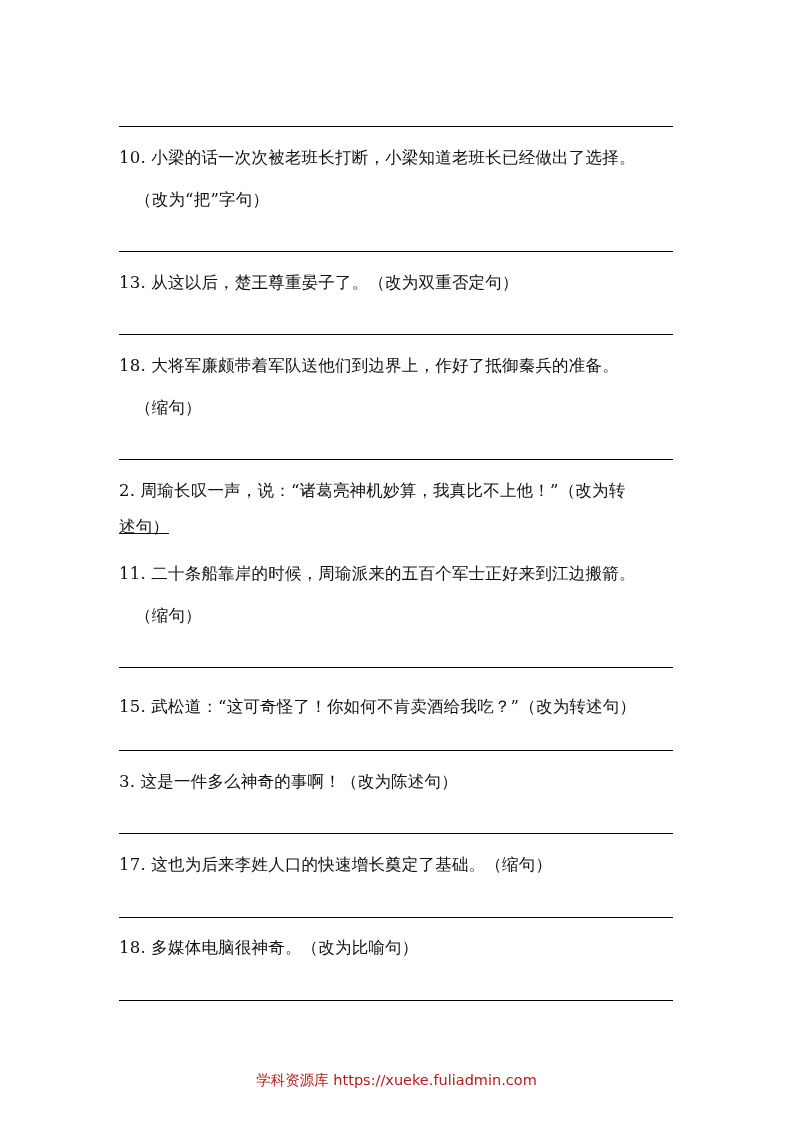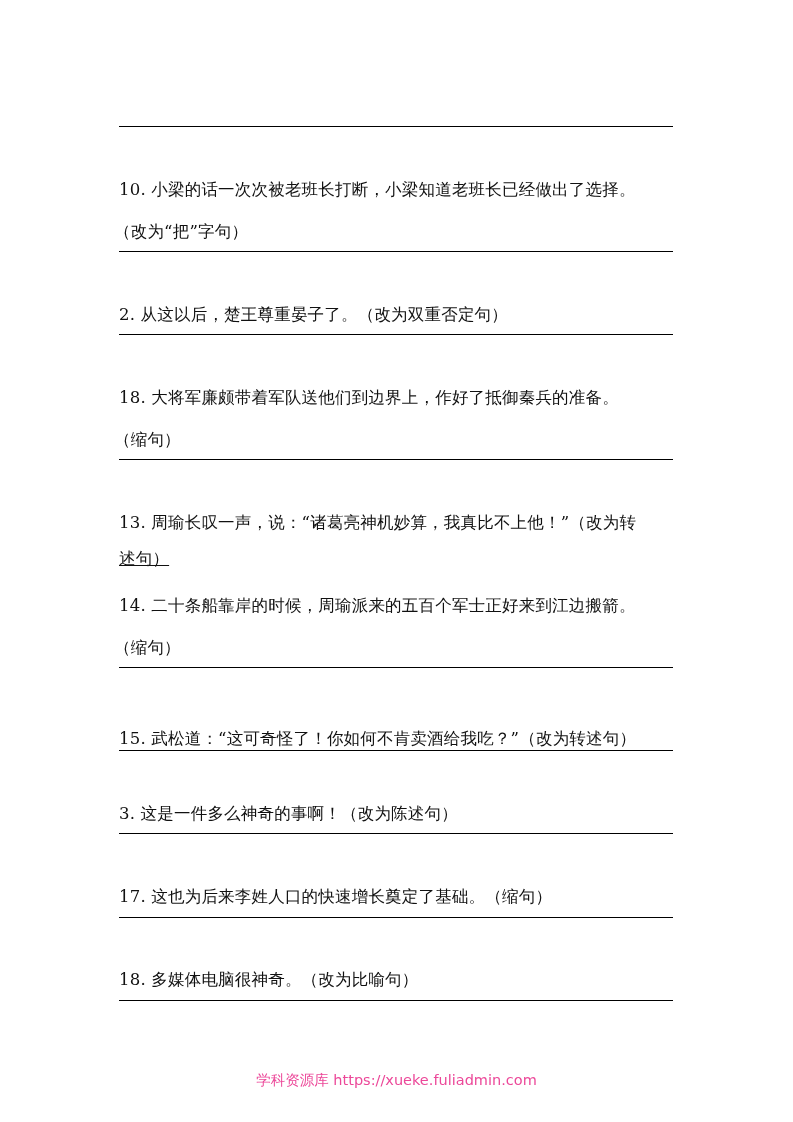--- a/index.html
+++ b/index.html
@@ -24,57 +24,56 @@
     }
     .line {
       position: absolute;
       left: 119px;
       width: 560px;
       font-size: 16.5px;
       line-height: 22px;
       height: 22px;
       white-space: nowrap;
       letter-spacing: 0.2px;
-      margin-top: 32px;
     }
     .line.paren {
-      left: 114px;
+      left: 135px;
     }
     .footer {
       position: absolute;
       left: 0;
       width: 793px;
       top: 1069px;
       text-align: center;
       font-family: "DejaVu Sans", "Liberation Sans", sans-serif;
       font-size: 14.5px;
-      color: #ec4899;
+      color: #b91c1c;
       line-height: 22px;
     }
   </style>
 </head>
 <body>
 
 <div class="rule" style="top:126px;"></div>
 
 <div class="line" style="top:147px;">10. 小梁的话一次次被老班长打断，小梁知道老班长已经做出了选择。</div>
 <div class="line paren" style="top:189px;">（改为“把”字句）</div>
 <div class="rule" style="top:251px;"></div>
 
-<div class="line" style="top:272px;">2. 从这以后，楚王尊重晏子了。（改为双重否定句）</div>
+<div class="line" style="top:272px;">13. 从这以后，楚王尊重晏子了。（改为双重否定句）</div>
 <div class="rule" style="top:334px;"></div>
 
 <div class="line" style="top:355px;">18. 大将军廉颇带着军队送他们到边界上，作好了抵御秦兵的准备。</div>
 <div class="line paren" style="top:397px;">（缩句）</div>
 <div class="rule" style="top:459px;"></div>
 
-<div class="line" style="top:480px;">13. 周瑜长叹一声，说：“诸葛亮神机妙算，我真比不上他！”（改为转</div>
+<div class="line" style="top:480px;">2. 周瑜长叹一声，说：“诸葛亮神机妙算，我真比不上他！”（改为转</div>
 <div class="line" style="top:516px;text-decoration:underline;">述句）</div>
 
-<div class="line" style="top:563px;">14. 二十条船靠岸的时候，周瑜派来的五百个军士正好来到江边搬箭。</div>
+<div class="line" style="top:563px;">11. 二十条船靠岸的时候，周瑜派来的五百个军士正好来到江边搬箭。</div>
 <div class="line paren" style="top:605px;">（缩句）</div>
 <div class="rule" style="top:667px;"></div>
 
 <div class="line" style="top:696px;">15. 武松道：“这可奇怪了！你如何不肯卖酒给我吃？”（改为转述句）</div>
 <div class="rule" style="top:750px;"></div>
 
 <div class="line" style="top:771px;">3. 这是一件多么神奇的事啊！（改为陈述句）</div>
 <div class="rule" style="top:833px;"></div>
 
 <div class="line" style="top:854px;">17. 这也为后来李姓人口的快速增长奠定了基础。（缩句）</div>

